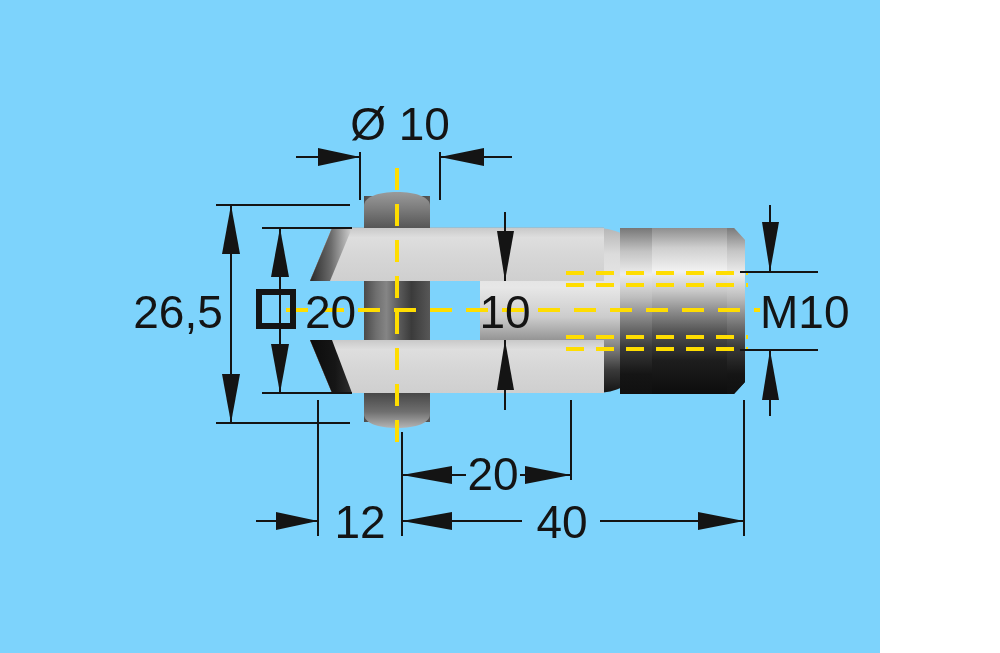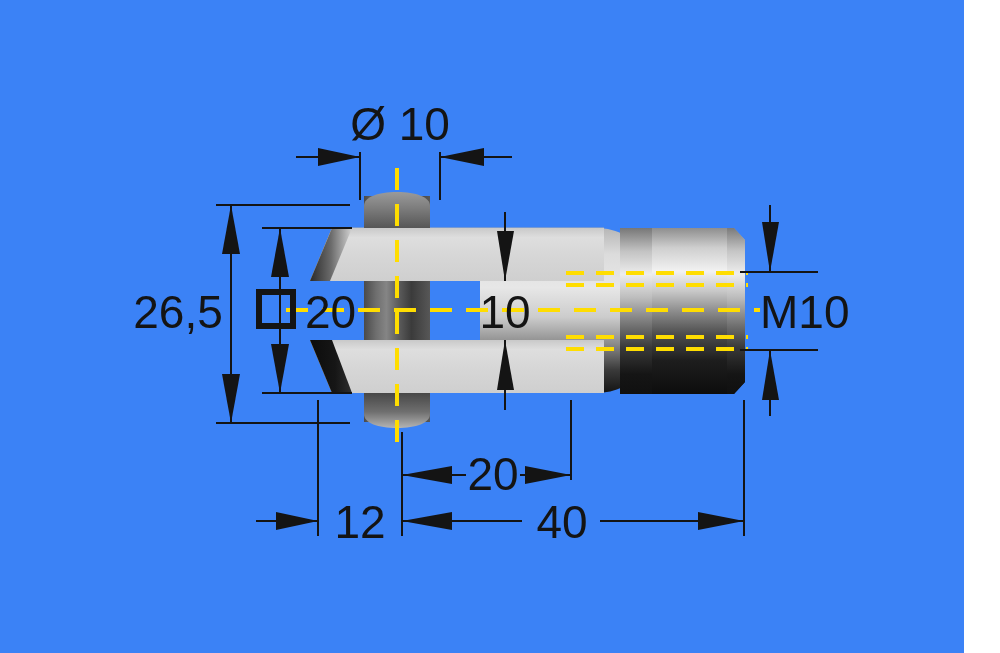--- a/index.html
+++ b/index.html
@@ -5,23 +5,23 @@
   html, body {
     margin: 0;
     padding: 0;
     background: #ffffff;
   }
   body {
     font-family: "Liberation Sans", sans-serif;
   }
   #drawing-root {
     position: relative;
-    width: 964px;
+    width: 880px;
     height: 653px;
-    background: #3b82f6;
+    background: #7dd3fc;
     overflow: hidden;
     text-align: center;
   }
   #drawing-svg {
     display: block;
     width: 1000px;
     height: 653px;
   }
   .dim-text {
     font-family: "Liberation Sans", sans-serif;

